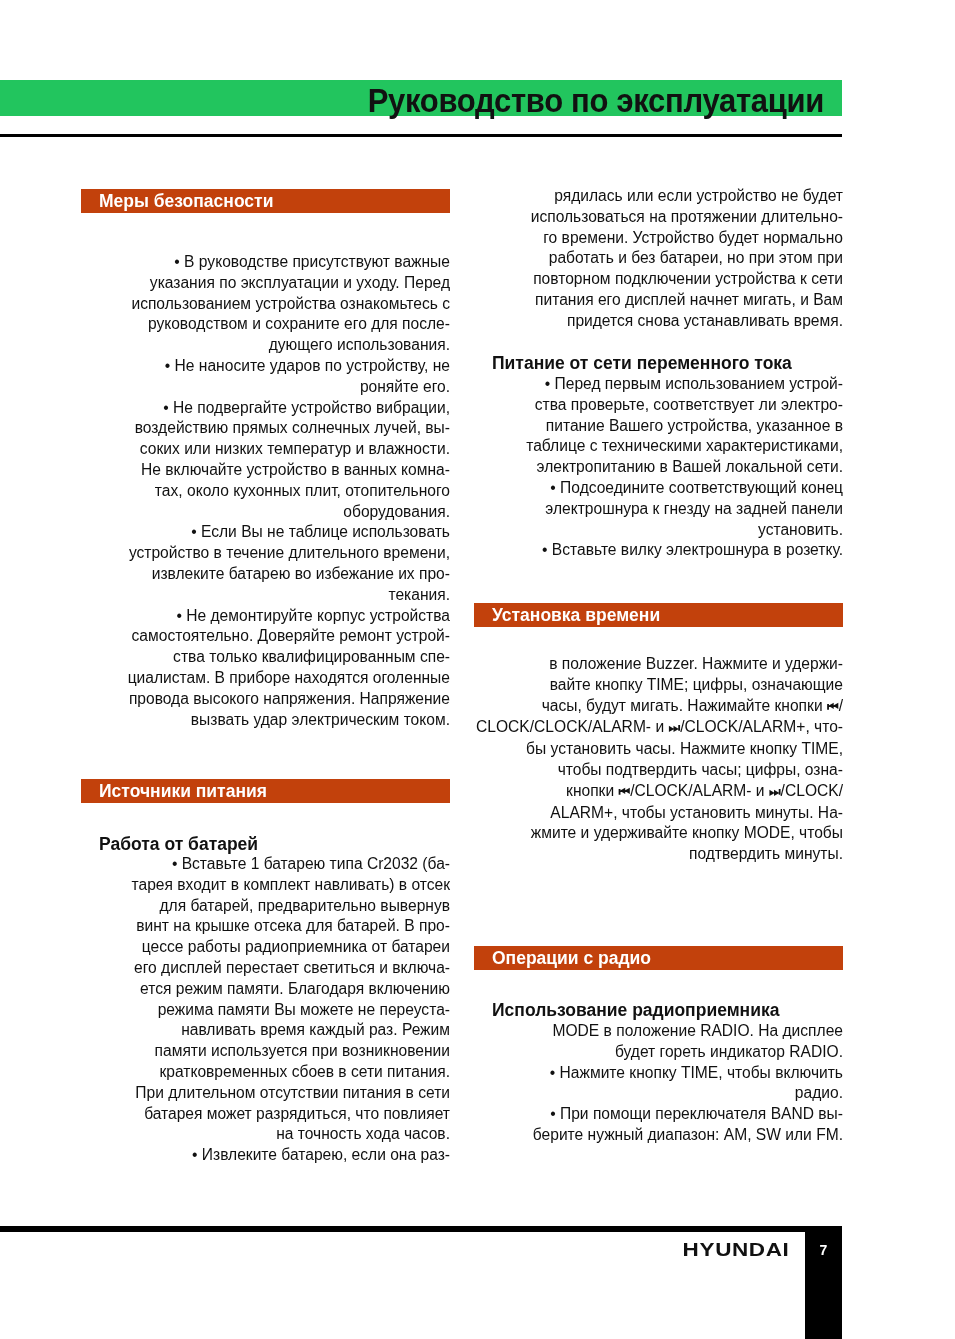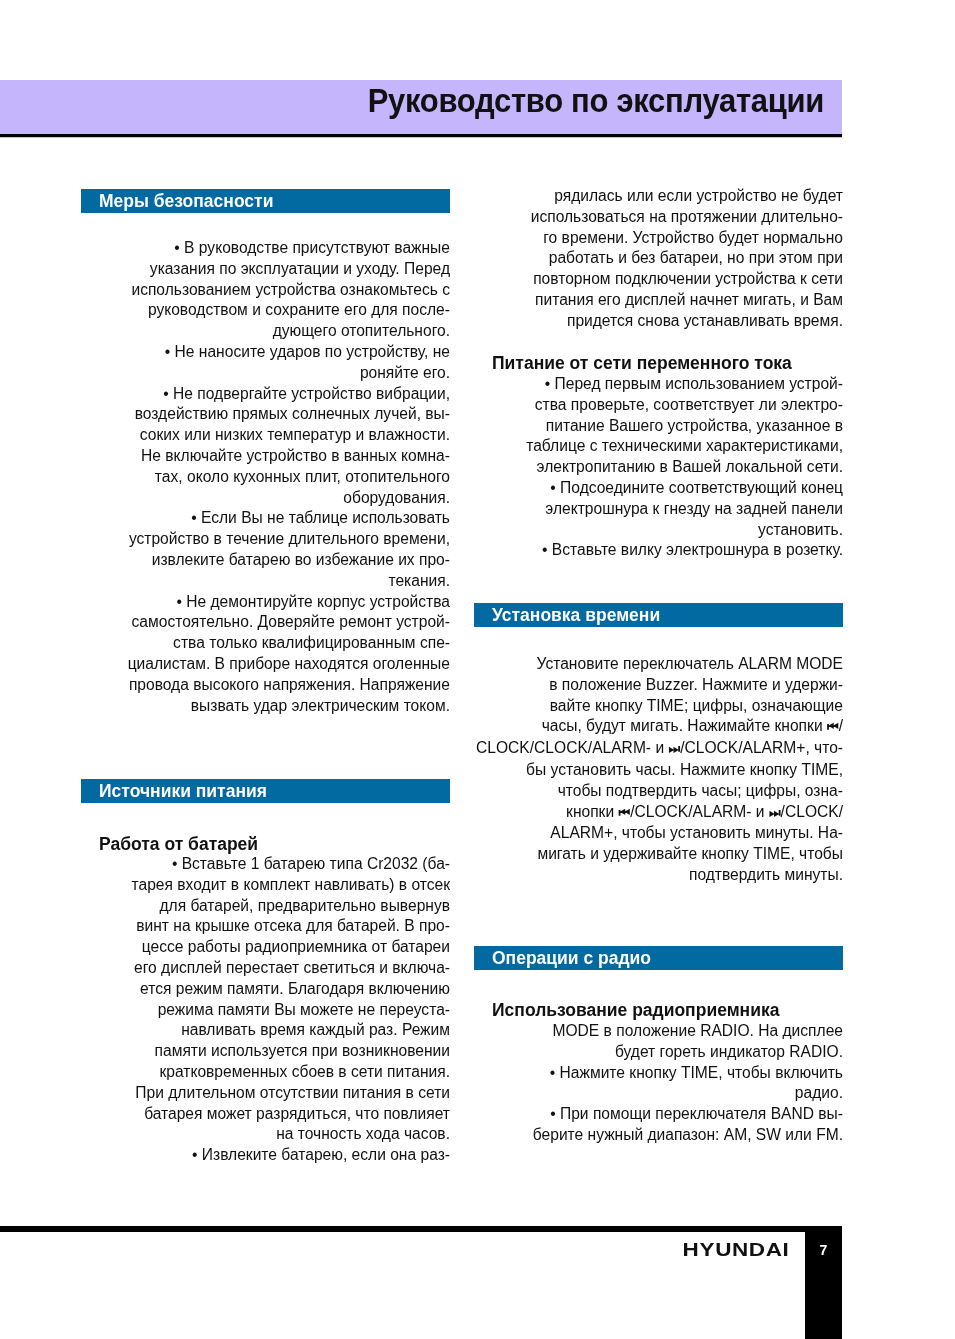--- a/index.html
+++ b/index.html
@@ -1,27 +1,27 @@
 <!DOCTYPE html>
 <html><head>
 <meta charset="utf-8">
 <style>
   html, body { margin: 0; padding: 0; background: #ffffff; }
   body { width: 955px; height: 1339px; position: relative; overflow: hidden;
          font-family: "Liberation Sans", sans-serif; color: #111; }
-  .header-band { position: absolute; left: 0; top: 80px; width: 842px; height: 58px; background: #c4b5fd; }
+  .header-band { position: absolute; left: 0; top: 80px; width: 842px; height: 36px; background: #22c55e; }
   .header-title { position: absolute; right: 18px; top: 4px; font-size: 31px; font-weight: bold; color: #111;
                   letter-spacing: -0.3px; transform: scaleY(1.05); }
   .header-rule { position: absolute; left: 0; top: 134px; width: 842px; height: 3px; background: #000; }
 
   .col { position: absolute; top: 0; width: 369px; }
   .col-left { left: 81px; }
   .col-right { left: 474px; }
 
-  .sec-bar { position: absolute; height: 24px; background: #0369a1; color: #fff; font-weight: bold;
+  .sec-bar { position: absolute; height: 24px; background: #c2410c; color: #fff; font-weight: bold;
              font-size: 17.5px; line-height: 24px; padding-left: 18px; box-sizing: border-box; width: 369px; }
   .sub { position: absolute; font-weight: bold; font-size: 17.5px; line-height: 21px; padding-left: 18px; }
   .txt { position: absolute; font-size: 15.6px; line-height: 20.8px; width: 369px; white-space: nowrap; text-align: right; }
   .txt .ln { display: block; }
   .txt .ind { padding-left: 18px; }
   .sym { font-weight: bold; letter-spacing: -3px; margin-right: 3px; font-size: 13px; }
 
   .footer-rule { position: absolute; left: 0; top: 1226px; width: 842px; height: 6px; background: #000; }
   .footer-block { position: absolute; left: 805px; top: 1226px; width: 37px; height: 113px; background: #000; }
   .page-num { position: absolute; left: 0; width: 37px; top: 16px; text-align: center; color: #fff;
@@ -32,26 +32,26 @@
 </head>
 <body>
 
 <div class="header-band">
   <div class="header-title">Руководство по эксплуатации</div>
 </div>
 <div class="header-rule"></div>
 
 <div class="col col-left">
   <div class="sec-bar" style="top:189px">Меры безопасности</div>
-  <div class="txt" style="top:238px">
+  <div class="txt" style="top:252px">
     <span class="ln ind">• В руководстве присутствуют важные</span>
     <span class="ln">указания по эксплуатации и уходу. Перед</span>
     <span class="ln">использованием устройства ознакомьтесь с</span>
     <span class="ln">руководством и сохраните его для после-</span>
-    <span class="ln">дующего отопительного.</span>
+    <span class="ln">дующего использования.</span>
     <span class="ln ind">• Не наносите ударов по устройству, не</span>
     <span class="ln">роняйте его.</span>
     <span class="ln ind">• Не подвергайте устройство вибрации,</span>
     <span class="ln">воздействию прямых солнечных лучей, вы-</span>
     <span class="ln">соких или низких температур и влажности.</span>
     <span class="ln">Не включайте устройство в ванных комна-</span>
     <span class="ln">тах, около кухонных плит, отопительного</span>
     <span class="ln">оборудования.</span>
     <span class="ln ind">• Если Вы не таблице использовать</span>
     <span class="ln">устройство в течение длительного времени,</span>
@@ -105,30 +105,29 @@
     <span class="ln">таблице с техническими характеристиками,</span>
     <span class="ln">электропитанию в Вашей локальной сети.</span>
     <span class="ln ind">• Подсоедините соответствующий конец</span>
     <span class="ln">электрошнура к гнезду на задней панели</span>
     <span class="ln">установить.</span>
     <span class="ln ind">• Вставьте вилку электрошнура в розетку.</span>
   </div>
 
   <div class="sec-bar" style="top:603px">Установка времени</div>
   <div class="txt" style="top:654px">
-    <span class="ln ind">Установите переключатель ALARM MODE</span>
     <span class="ln">в положение Buzzer. Нажмите и удержи-</span>
     <span class="ln">вайте кнопку TIME; цифры, означающие</span>
     <span class="ln"><span>часы, будут мигать. Нажимайте кнопки</span> <span class="sym">⏮</span>/</span>
     <span class="ln">CLOCK<span>/CLOCK/ALARM- и</span> <span class="sym">⏭</span><span>/CLOCK/ALARM+, что-</span></span>
     <span class="ln">бы установить часы. Нажмите кнопку TIME,</span>
     <span class="ln">чтобы подтвердить часы; цифры, озна-</span>
     <span class="ln"><span>кнопки</span> <span class="sym">⏮</span><span>/CLOCK/ALARM- и</span> <span class="sym">⏭</span><span>/CLOCK/</span></span>
     <span class="ln">ALARM+, чтобы установить минуты. На-</span>
-    <span class="ln">мигать и удерживайте кнопку TIME, чтобы</span>
+    <span class="ln">жмите и удерживайте кнопку MODE, чтобы</span>
     <span class="ln">подтвердить минуты.</span>
   </div>
 
   <div class="sec-bar" style="top:946px">Операции с радио</div>
   <div class="sub" style="top:1000px">Использование радиоприемника</div>
   <div class="txt" style="top:1021px">
     <span class="ln">MODE в положение RADIO. На дисплее</span>
     <span class="ln">будет гореть индикатор RADIO.</span>
     <span class="ln ind">• Нажмите кнопку TIME, чтобы включить</span>
     <span class="ln">радио.</span>

